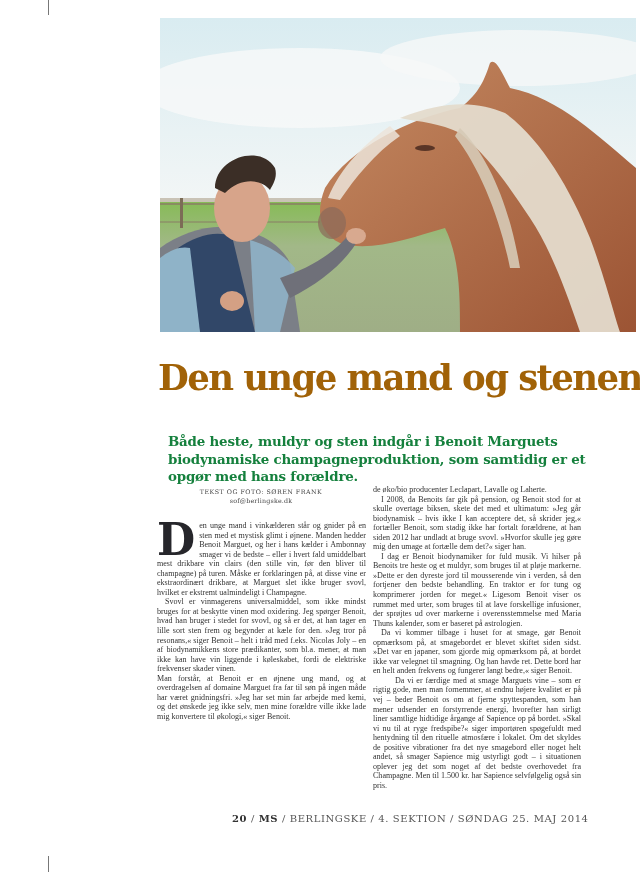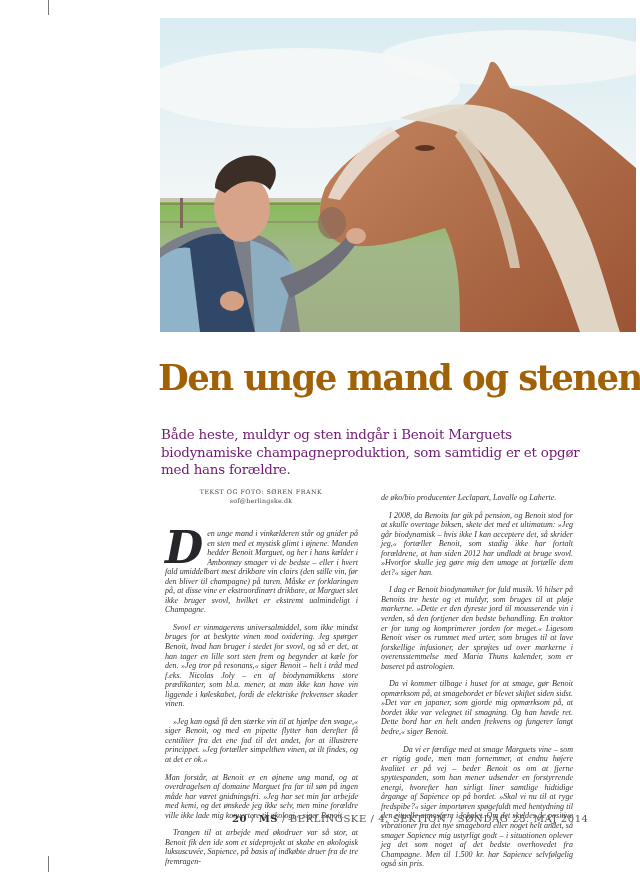--- a/index.html
+++ b/index.html
@@ -6,27 +6,27 @@
   body { width:640px; height:872px; position:relative; overflow:hidden; font-family:"DejaVu Serif", serif; color:#2a2a2e; }
   .crop-mark { position:absolute; left:48px; width:1px; background:#777; }
   .crop-top { top:0; height:15px; }
   .crop-bottom { top:856px; height:16px; }
 
   .photo { position:absolute; left:160px; top:18px; width:476px; height:314px; overflow:hidden; background:#e6eef2; }
   .photo svg { display:block; width:100%; height:100%; }
 
   .title { position:absolute; left:158px; top:356px; width:425px; margin:0; font-family:"DejaVu Serif", serif; font-weight:bold; font-size:35.5px; letter-spacing:-1.6px; color:#a16207; white-space:nowrap; line-height:44px; }
 
-  .deck { position:absolute; left:160px; top:425px; width:440px; margin:1px; font-family:"DejaVu Serif", serif; font-size:13.4px; line-height:17.5px; color:#701a75; letter-spacing:-0.2px; }
+  .deck { position:absolute; left:160px; top:425px; width:440px; margin:8px; font-family:"DejaVu Serif", serif; font-size:13.4px; line-height:17.5px; color:#15803d; letter-spacing:-0.2px;font-weight:bold; }
 
   .byline { position:absolute; left:157px; top:487px; width:208px; text-align:center; font-size:6.3px; line-height:9px; letter-spacing:0.5px; color:#444; }
   .byline .mail { letter-spacing:0.2px; }
 
   .col { position:absolute; font-family:"Liberation Serif", serif; font-size:8.05px; line-height:9.55px; color:#333; text-align:justify; }
-  .col p { margin:8px; text-indent:8px;font-style:italic; }
+  .col p { margin:0; text-indent:8px; }
   .col p.noindent { text-indent:0; }
   .col1 { left:157px; top:521px; width:209px; }
   .col2 { left:373px; top:485px; width:208px; }
   .dropcap { float:left; font-family:"DejaVu Serif", serif; font-weight:bold; font-size:44px; line-height:36px; height:36px; margin:1px 4px 0 0; color:#26262b; }
 
   .folio { position:absolute; left:232px; top:813px; width:300px; font-size:10px; letter-spacing:0.6px; color:#555; white-space:nowrap; }
   .folio b { color:#333; }
 </style>
 </head>
 <body>
@@ -86,23 +86,21 @@
 <p class="deck">Både heste, muldyr og sten indgår i Benoit Marguets biodynamiske champagneproduktion, som samtidig er et opgør med hans forældre.</p>
 
 <div class="byline">
   <div>TEKST OG FOTO: SØREN FRANK</div>
   <div class="mail">sof@berlingske.dk</div>
 </div>
 
 <div class="col col1">
   <p class="noindent"><span class="dropcap">D</span><span>en unge mand i vinkælderen står og gnider på en sten med et mystisk glimt i øjnene. Manden hedder Benoit Marguet, og her i hans kælder i Ambonnay smager vi de bedste – eller i hvert fald umiddelbart mest drikbare vin clairs (den stille vin, før den bliver til champagne) på turen. Måske er forklaringen på, at disse vine er ekstraordinært drikbare, at Marguet slet ikke bruger svovl, hvilket er ekstremt ualmindeligt i Champagne.</span></p>
   <p>Svovl er vinmagerens universalmiddel, som ikke mindst bruges for at beskytte vinen mod oxidering. Jeg spørger Benoit, hvad han bruger i stedet for svovl, og så er det, at han tager en lille sort sten frem og begynder at kæle for den. »Jeg tror på resonans,« siger Benoit – helt i tråd med f.eks. Nicolas Joly – en af biodynamikkens store prædikanter, som bl.a. mener, at man ikke kan have vin liggende i køleskabet, fordi de elektriske frekvenser skader vinen.</p>
-  <p>»Jeg kan også få den stærke vin til at hjælpe den svage,« siger Benoit, og med en pipette flytter han derefter få centiliter fra det ene fad til det andet, for at illustrere princippet. »Jeg fortæller simpelthen vinen, at ilt findes, og at det er ok.«</p>
   <p class="noindent">Man forstår, at Benoit er en øjnene ung mand, og at overdragelsen af domaine Marguet fra far til søn på ingen måde har været gnidningsfri. »Jeg har set min far arbejde med kemi, og det ønskede jeg ikke selv, men mine forældre ville ikke lade mig konvertere til økologi,« siger Benoit.</p>
-  <p>Trangen til at arbejde med økodruer var så stor, at Benoit fik den ide som et sideprojekt at skabe en økologisk luksuscuvée, Sapience, på basis af indkøbte druer fra de tre fremragen-</p>
 </div>
 
 <div class="col col2">
   <p class="noindent">de øko/bio producenter Leclapart, Lavalle og Laherte.</p>
   <p>I 2008, da Benoits far gik på pension, og Benoit stod for at skulle overtage biksen, skete det med et ultimatum: »Jeg går biodynamisk – hvis ikke I kan acceptere det, så skrider jeg,« fortæller Benoit, som stadig ikke har fortalt forældrene, at han siden 2012 har undladt at bruge svovl. »Hvorfor skulle jeg gøre mig den umage at fortælle dem det?« siger han.</p>
   <p>I dag er Benoit biodynamiker for fuld musik. Vi hilser på Benoits tre heste og et muldyr, som bruges til at pløje markerne. »Dette er den dyreste jord til mousserende vin i verden, så den fortjener den bedste behandling. En traktor er for tung og komprimerer jorden for meget.« Ligesom Benoit viser os rummet med urter, som bruges til at lave forskellige infusioner, der sprøjtes ud over markerne i overensstemmelse med Maria Thuns kalender, som er baseret på astrologien.</p>
   <p>Da vi kommer tilbage i huset for at smage, gør Benoit opmærksom på, at smagebordet er blevet skiftet siden sidst. »Det var en japaner, som gjorde mig opmærksom på, at bordet ikke var velegnet til smagning. Og han havde ret. Dette bord har en helt anden frekvens og fungerer langt bedre,« siger Benoit.</p>
   <p style="text-indent:22px">Da vi er færdige med at smage Marguets vine – som er rigtig gode, men man fornemmer, at endnu højere kvalitet er på vej – beder Benoit os om at fjerne spyttespanden, som han mener udsender en forstyrrende energi, hvorefter han sirligt liner samtlige hidtidige årgange af Sapience op på bordet. »Skal vi nu til at ryge fredspibe?« siger importøren spøgefuldt med hentydning til den rituelle atmosfære i lokalet. Om det skyldes de positive vibrationer fra det nye smagebord eller noget helt andet, så smager Sapience mig ustyrligt godt – i situationen oplever jeg det som noget af det bedste overhovedet fra Champagne. Men til 1.500 kr. har Sapience selvfølgelig også sin pris.</p>
 </div>
 

